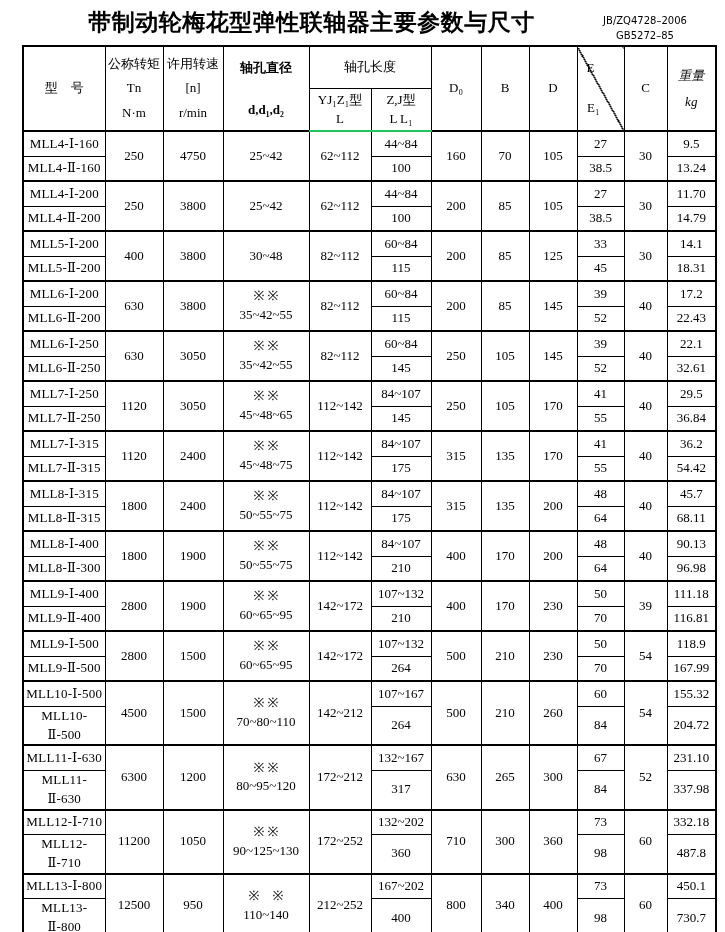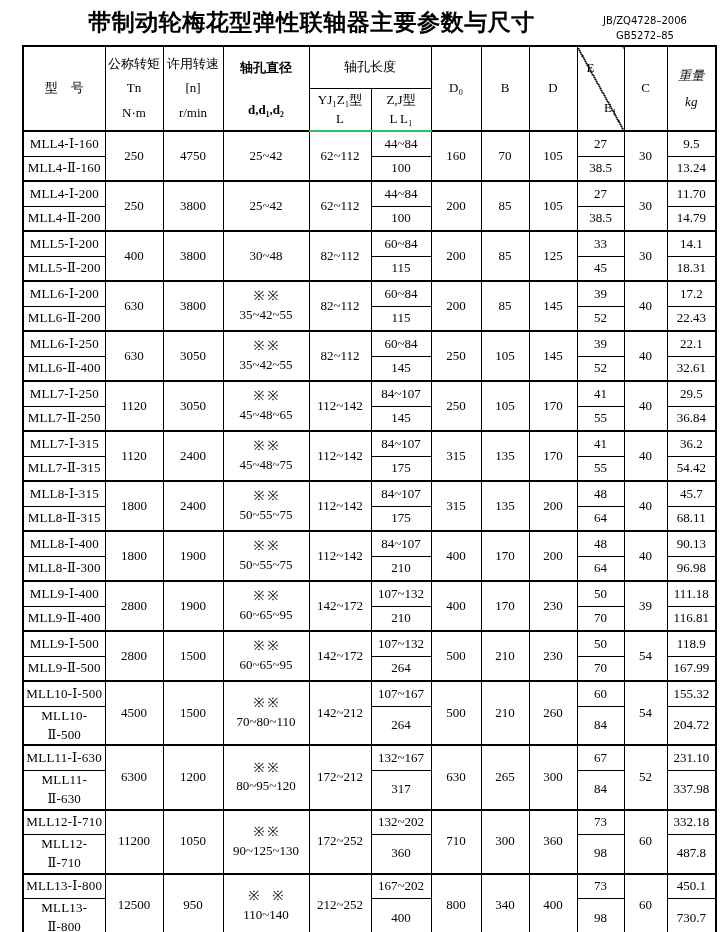--- a/index.html
+++ b/index.html
@@ -42,21 +42,21 @@
   td.model{font-size:13px;letter-spacing:0.2px;margin-left:12px;}
   th.diag{
     position:relative;
     background-image:linear-gradient(to top right,
       transparent calc(50% - 0.7px),
       #000 calc(50% - 0.7px),
       #000 calc(50% + 0.7px),
       transparent calc(50% + 0.7px));
   }
   th.diag .e-top{position:absolute;top:12px;left:9px;}
-  th.diag .e-bottom{position:absolute;bottom:12px;right:7px;}
+  th.diag .e-bottom{position:absolute;bottom:12px;right:24px;}
 </style>
 </head>
 <body>
 
 <div class="title-row">
   <div class="page-title">带制动轮梅花型弹性联轴器主要参数与尺寸</div>
   <div class="standards">
     <div>JB/ZQ4728–2006</div>
     <div>GB5272–85</div>
   </div>
@@ -198,21 +198,21 @@
         <td rowspan="2">82~112</td>
         <td>60~84</td>
         <td rowspan="2">250</td>
         <td rowspan="2">105</td>
         <td rowspan="2">145</td>
         <td>39</td>
         <td rowspan="2">40</td>
         <td>22.1</td>
       </tr>
       <tr>
-        <td class="model">MLL6-Ⅱ-400</td>
+        <td class="model">MLL6-Ⅱ-250</td>
         <td>145</td>
         <td>52</td>
         <td>32.61</td>
       </tr>
       <tr class="group-start">
         <td class="model">MLL7-Ⅰ-250</td>
         <td rowspan="2">1120</td>
         <td rowspan="2">3050</td>
         <td rowspan="2">※ ※
 45~48~65</td>

